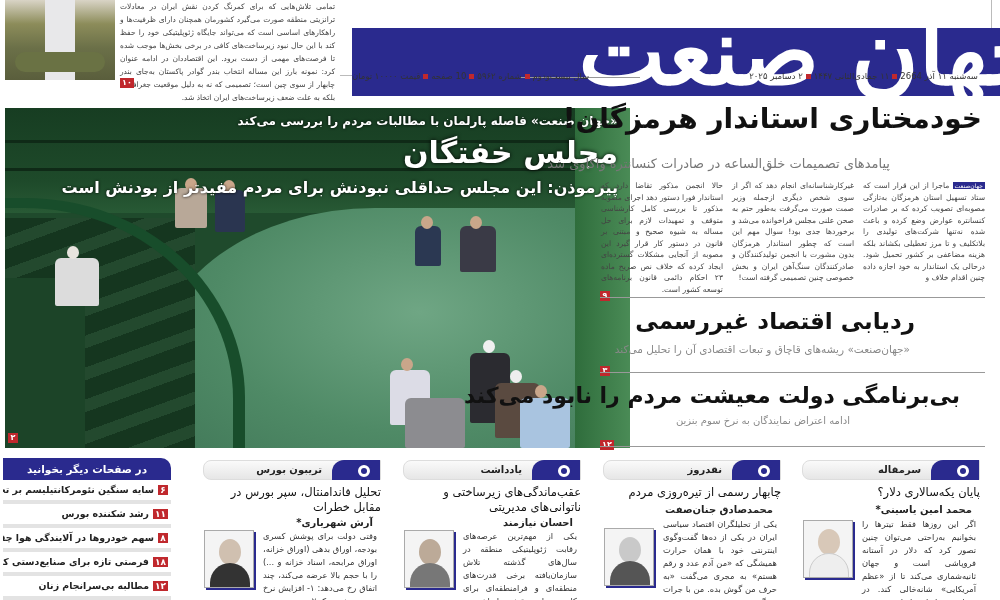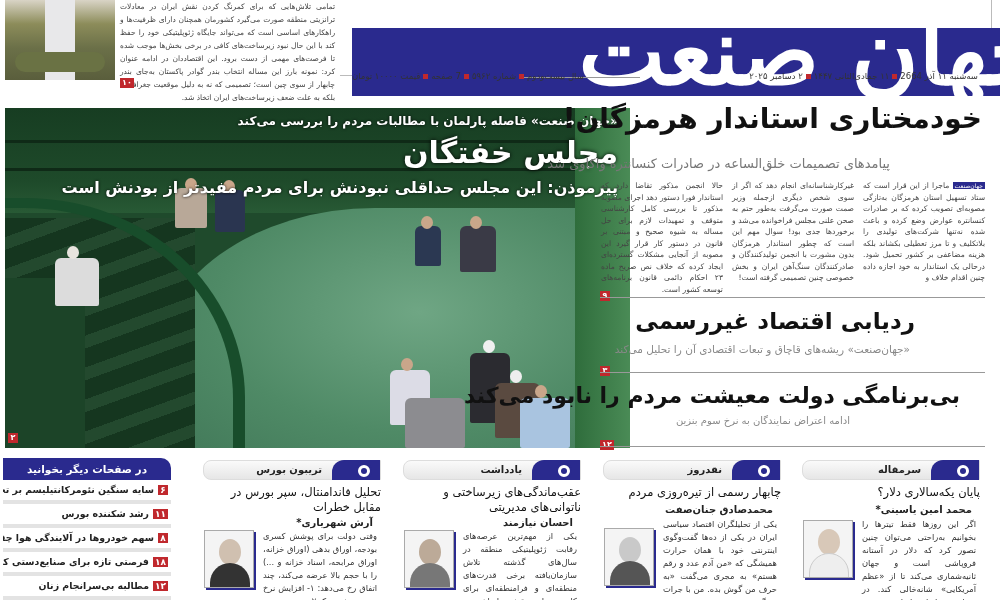--- a/index.html
+++ b/index.html
@@ -143,21 +143,21 @@
 
 <div class="masthead-frame"></div>
 <div class="masthead-banner">
   <div class="logo-text">جهان صنعت</div>
 </div>
 <div class="date-line">
   <span>سه‌شنبه ۱۱ آذر 2664</span><span class="sq"></span><span>۱۱ جمادی‌الثانی ۱۴۴۷</span><span class="sq"></span><span>۲ دسامبر ۲۰۲۵</span>
 </div>
 <div class="masthead-rule"></div>
 <div class="issue-line">
-  <span>سال بیست‌ودوم</span><span class="sq"></span><span>شماره ۵۹۶۲</span><span class="sq"></span><span>7 صفحه</span><span class="sq"></span><span>قیمت ۱۰۰۰۰ تومان</span>
+  <span>سال بیست‌ودوم</span><span class="sq"></span><span>شماره ۵۹۶۲</span><span class="sq"></span><span>10 صفحه</span><span class="sq"></span><span>قیمت ۱۰۰۰۰ تومان</span>
 </div>
 
 <div class="hero">
   <div class="wall"></div>
   <div class="wall-stripe" style="top:32px"></div>
   <div class="wall-stripe" style="top:60px"></div>
   <div class="floor"></div>
   <div class="seats"></div>
   <div class="desk"></div>
   <div class="rail"></div>

